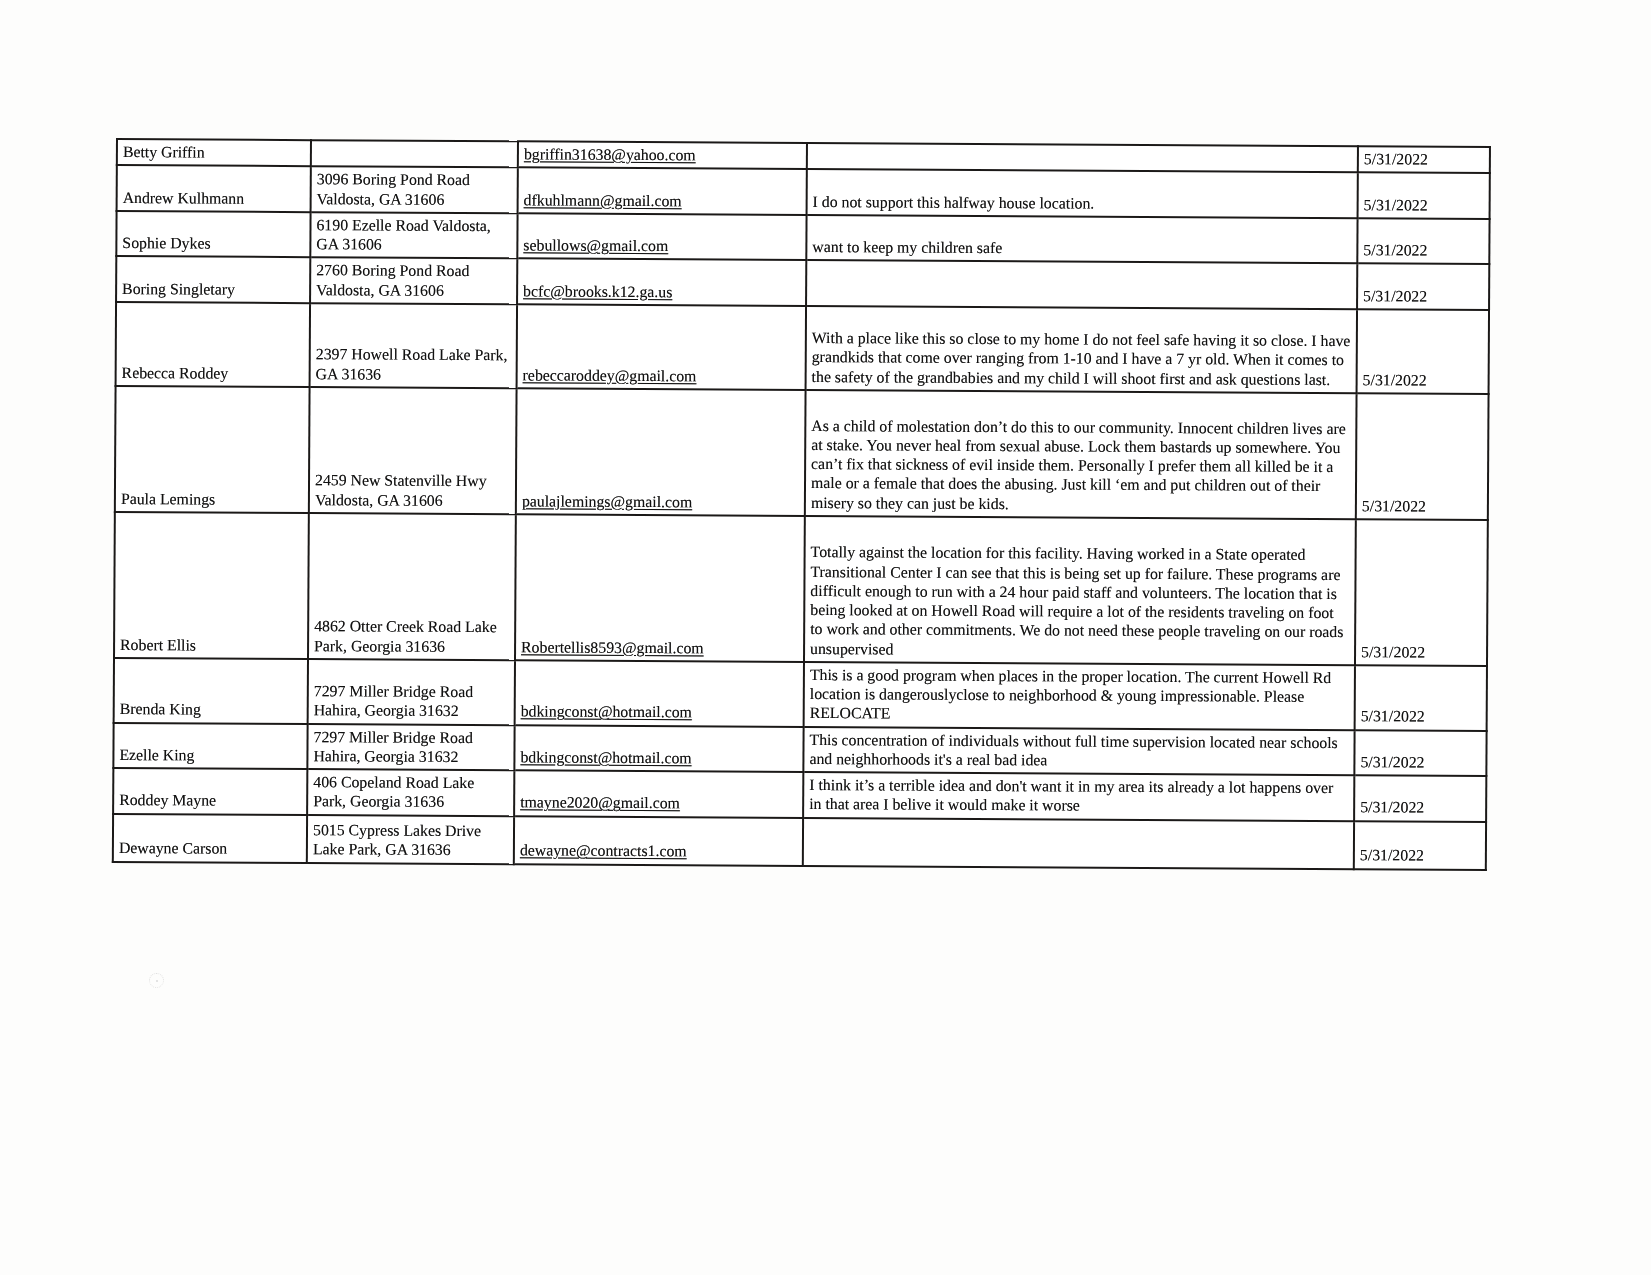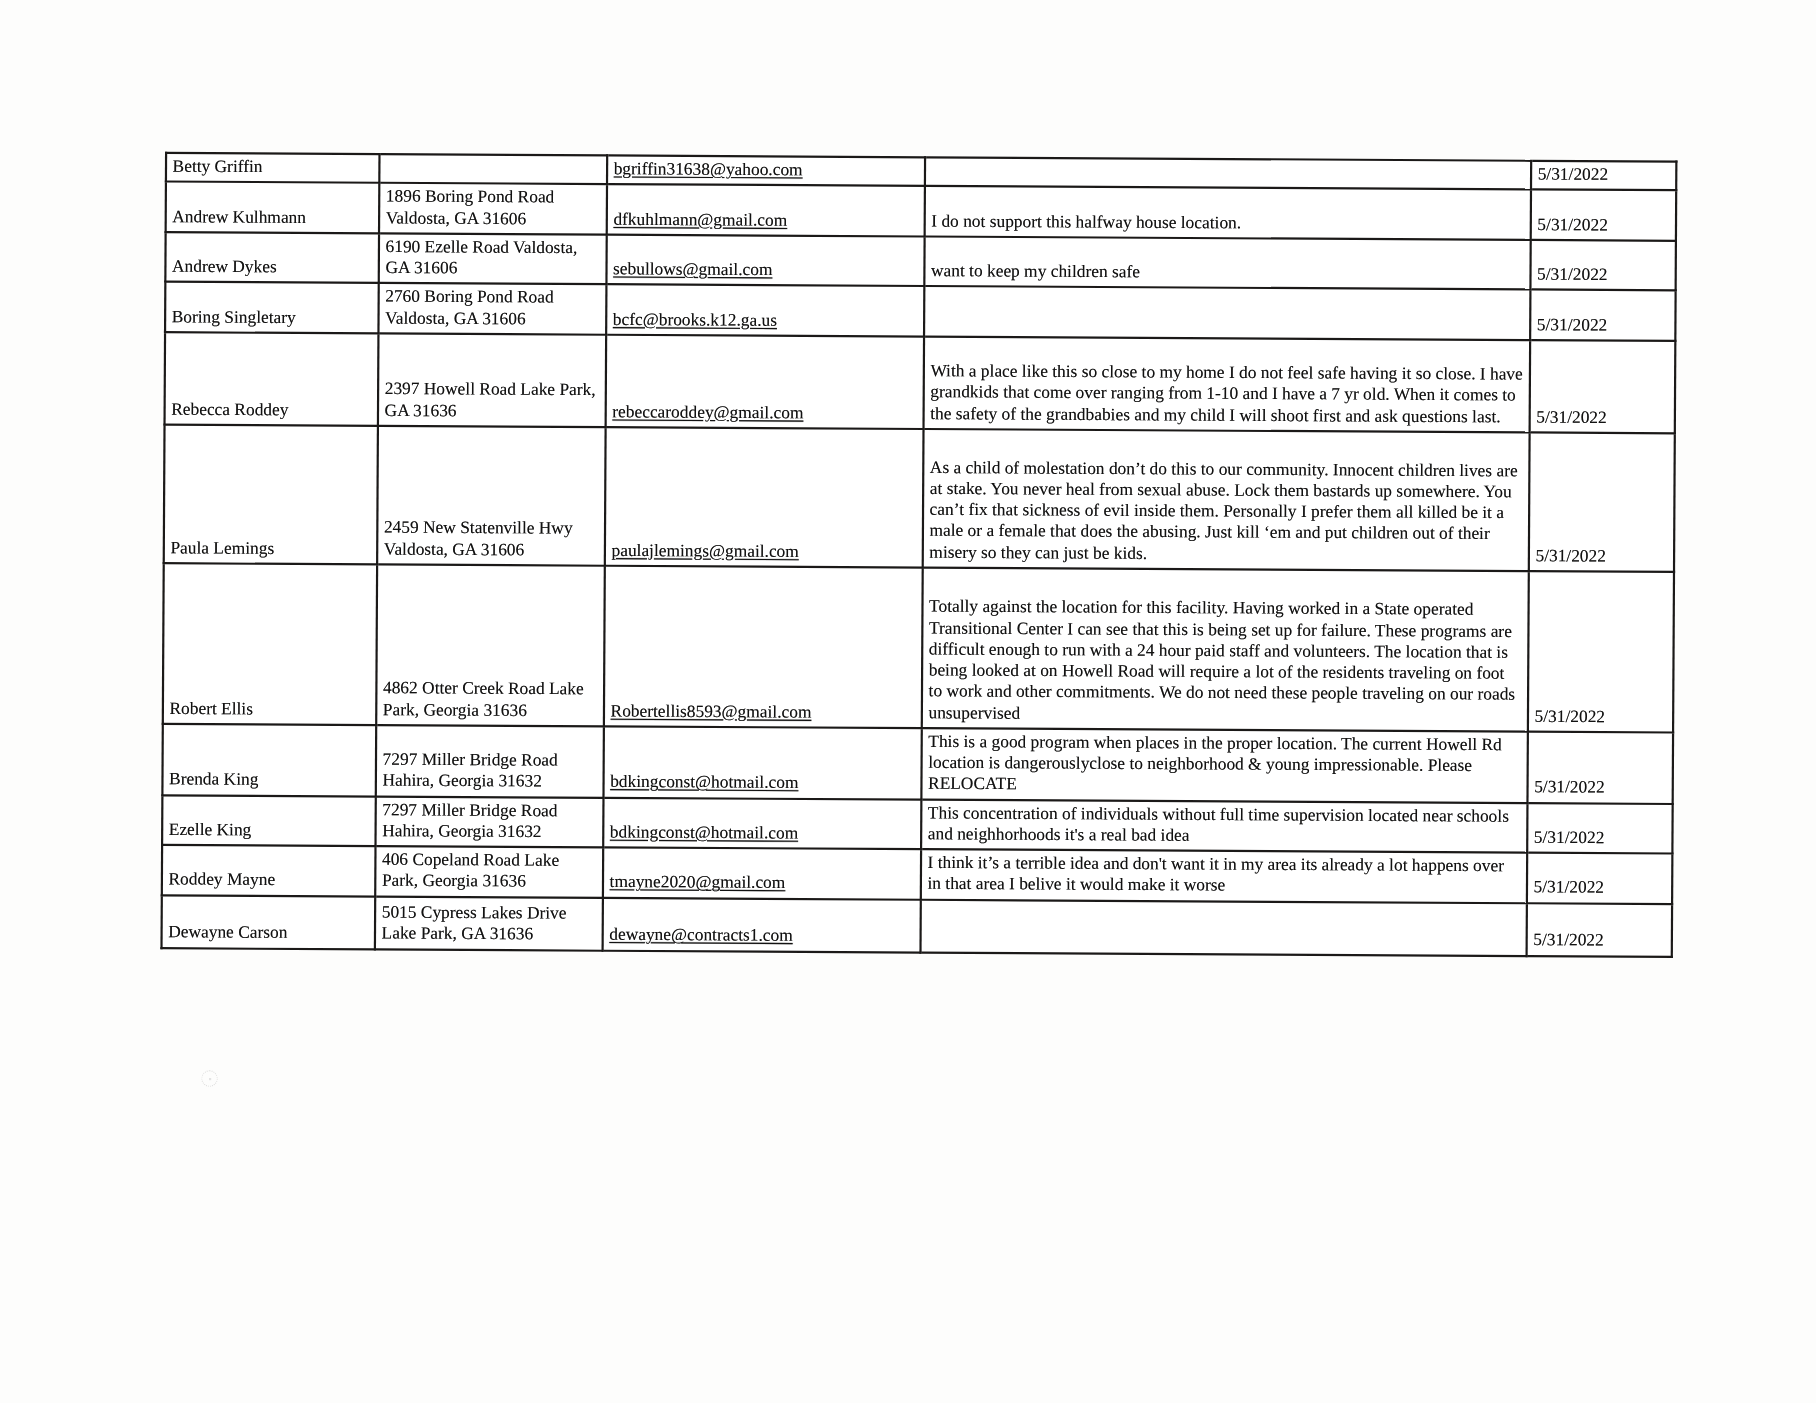--- a/index.html
+++ b/index.html
@@ -5,21 +5,21 @@
   * { margin: 0; padding: 0; box-sizing: border-box; }
   html, body {
     width: 1651px; height: 1275px;
     background: #fdfdfc;
     overflow: hidden;
     font-family: "Liberation Serif", "DejaVu Serif", serif;
     color: #141414;
   }
   .page {
     position: relative;
-    width: 1489px; height: 1275px; margin-left: 34px;
+    width: 1489px; height: 1275px;
   }
   .table-wrap {
     position: absolute;
     left: 116px; top: 138px;
     transform: rotate(0.33deg);
     transform-origin: 0 0;
   }
   table.comments {
     border-collapse: collapse;
     table-layout: fixed;
@@ -91,27 +91,27 @@
       <tbody>
           <tr>
     <td class="c-name">Betty Griffin</td>
     <td class="c-addr"></td>
     <td class="c-email">bgriffin31638@yahoo.com</td>
     <td class="c-comment"></td>
     <td class="c-date">5/31/2022</td>
   </tr>
           <tr>
     <td class="c-name">Andrew Kulhmann</td>
-    <td class="c-addr">1896 Boring Pond Road Valdosta, GA 31606</td>
+    <td class="c-addr">3096 Boring Pond Road Valdosta, GA 31606</td>
     <td class="c-email">dfkuhlmann@gmail.com</td>
     <td class="c-comment">I do not support this halfway house location.</td>
     <td class="c-date">5/31/2022</td>
   </tr>
           <tr>
-    <td class="c-name">Andrew Dykes</td>
+    <td class="c-name">Sophie Dykes</td>
     <td class="c-addr">6190 Ezelle Road Valdosta, GA 31606</td>
     <td class="c-email">sebullows@gmail.com</td>
     <td class="c-comment">want to keep my children safe</td>
     <td class="c-date">5/31/2022</td>
   </tr>
           <tr>
     <td class="c-name">Boring Singletary</td>
     <td class="c-addr">2760 Boring Pond Road Valdosta, GA 31606</td>
     <td class="c-email">bcfc@brooks.k12.ga.us</td>
     <td class="c-comment"></td>

